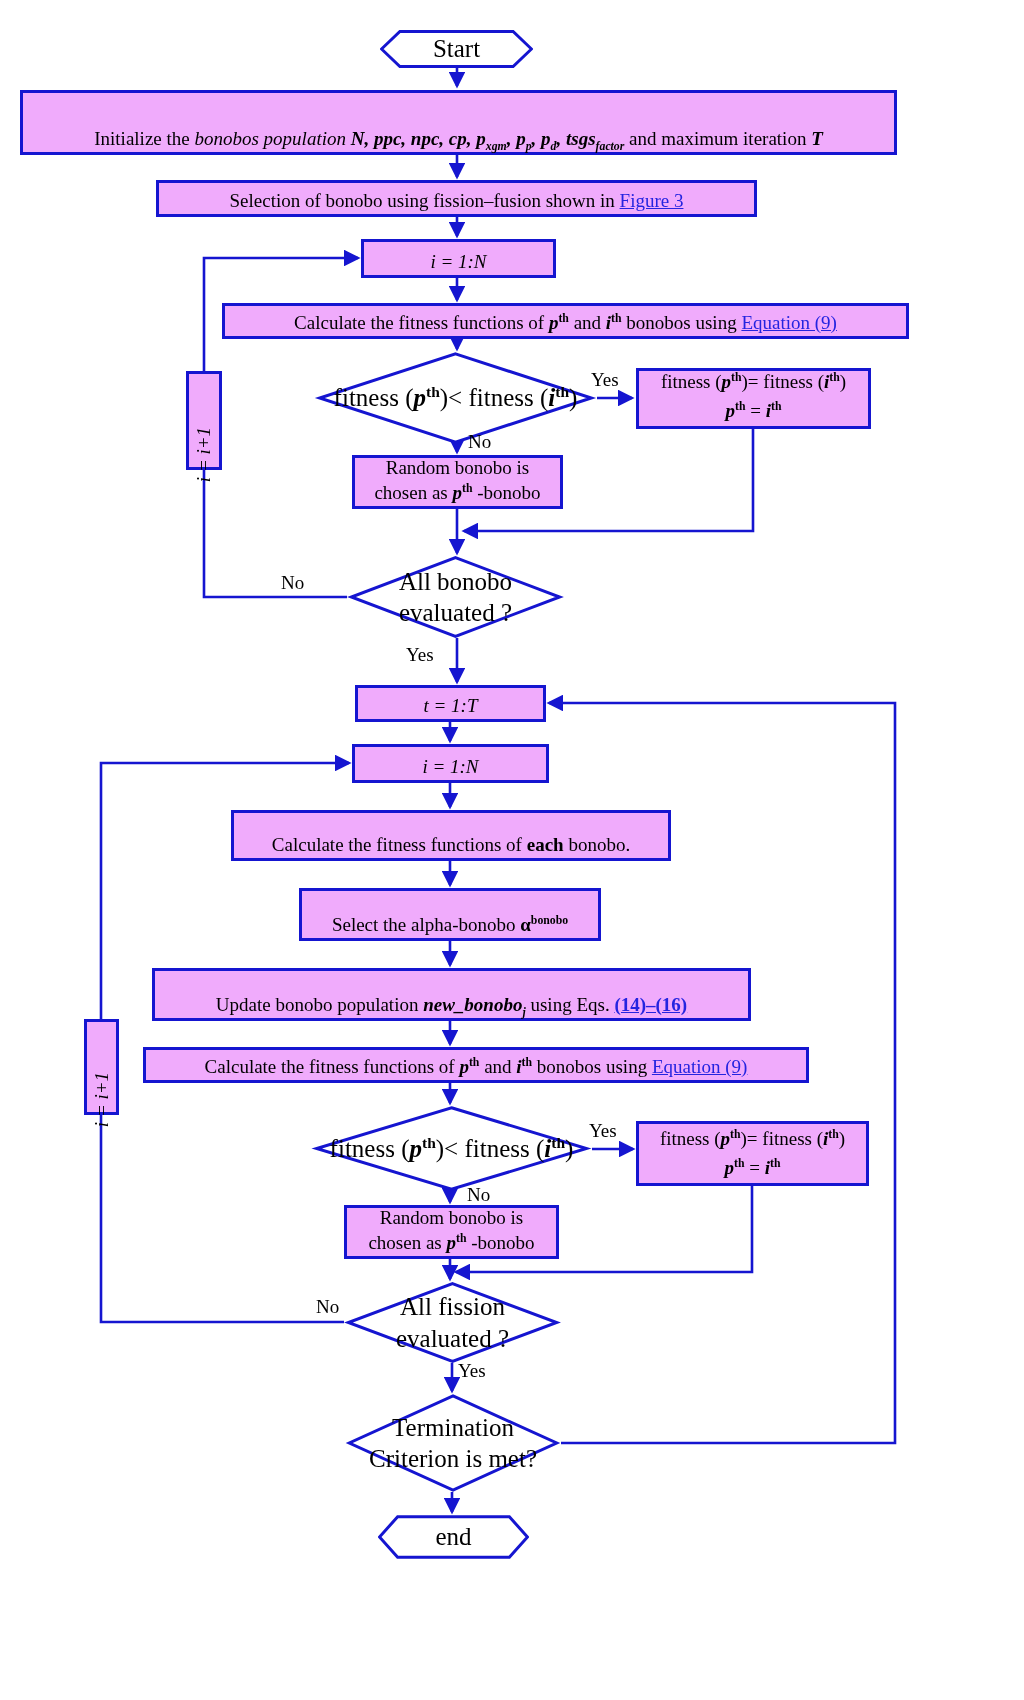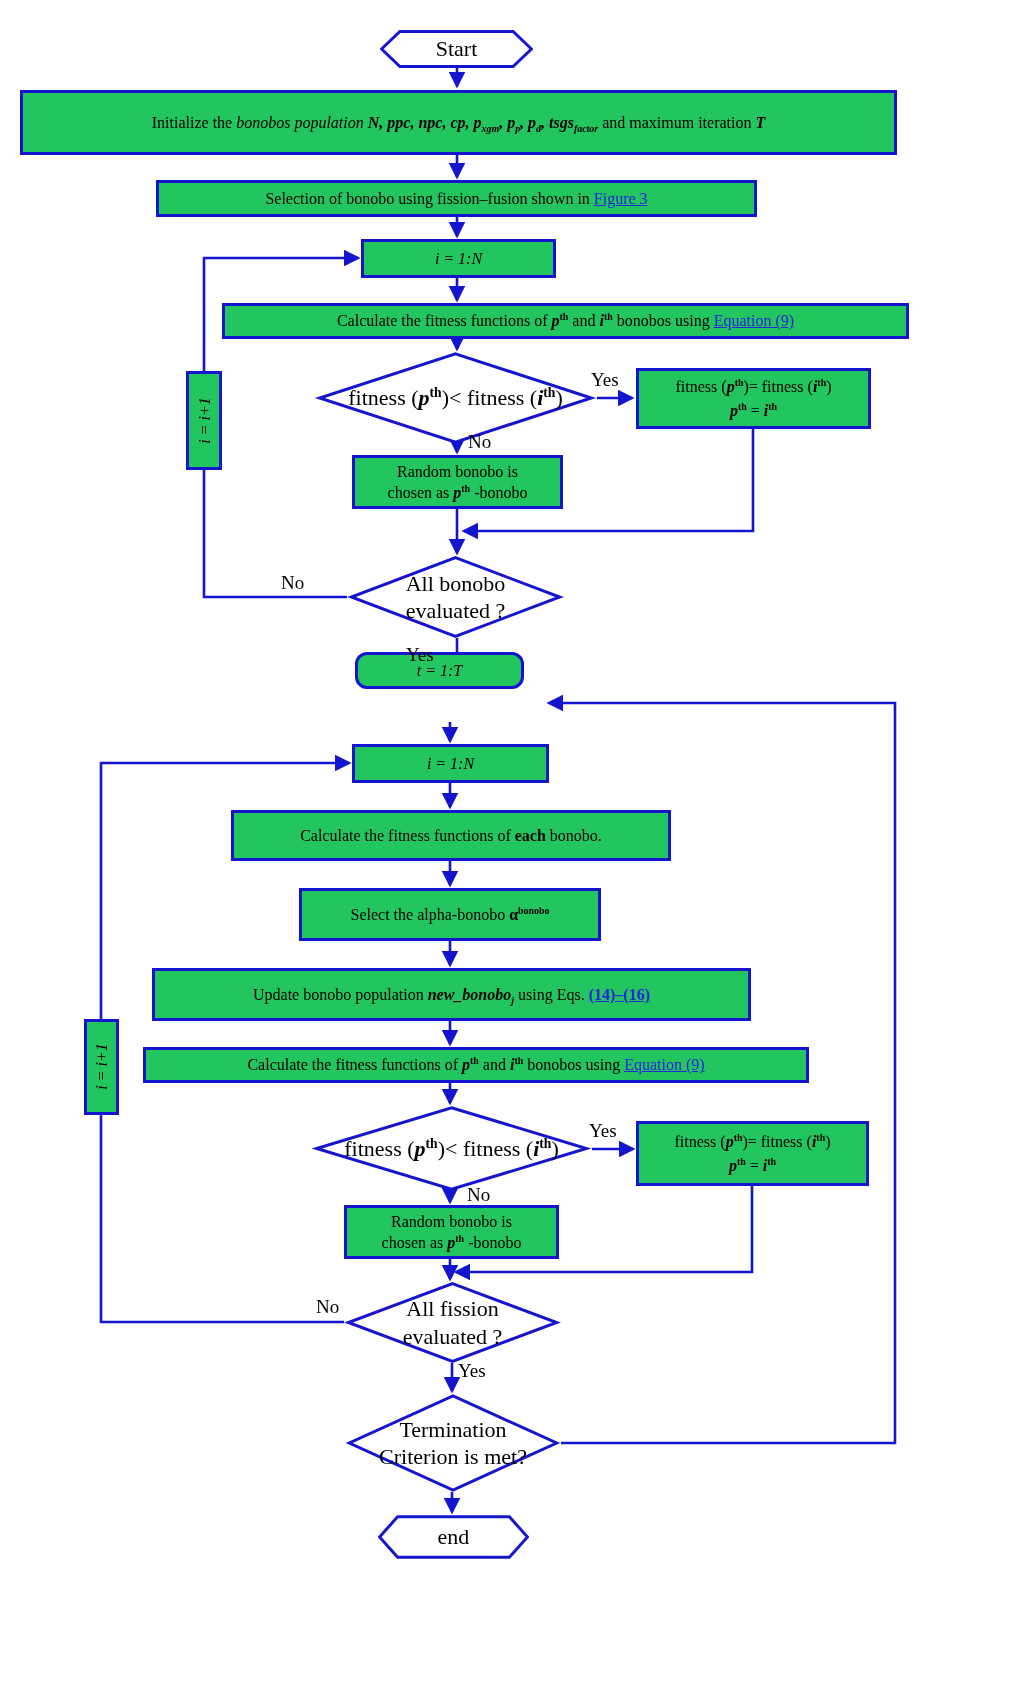--- a/index.html
+++ b/index.html
@@ -1,25 +1,25 @@
 <!DOCTYPE html>
 <html style="--accent: #1515d0; --link: #2424e0;"><head>
 <meta charset="utf-8">
 <style>
   :root { --accent:#1515d0; --link:#2424e0; }
   * { box-sizing:border-box; margin:0; padding:0; }
   body { background:#ffffff; font-family:"Liberation Serif","DejaVu Serif",serif; color:#000; }
   .canvas { position:relative; width:1024px; height:1700px; background:#fff; overflow:hidden; }
   #edges { position:absolute; left:0; top:0; width:1024px; height:1700px; }
   .edge { fill:none; stroke:var(--accent); stroke-width:2.6px; }
-  .box { position:absolute; border:3px solid var(--accent); background:#22c55e;
-         display:flex; align-items:center; justify-content:center; text-align:center;
-         font-size:16px; line-height:1.32; padding:1px 5px; }
+  .box { position:absolute; border:3px solid var(--accent); background:#f0abfc;
+         display:flex; align-items:flex-end; justify-content:center; text-align:center;
+         font-size:19px; line-height:1.32; padding:1px 5px; }
   .shape { position:absolute; display:flex; align-items:center; justify-content:center;
-           text-align:center; font-size:22px; line-height:1.25; }
+           text-align:center; font-size:25px; line-height:1.25; }
   .shape svg { position:absolute; left:0; top:0; width:100%; height:100%; }
   .shape polygon { fill:#ffffff; stroke:var(--accent); stroke-width:3; }
   .shape .txt { position:relative; z-index:1; }
   .vbox { padding:0; }
   .vtext { transform:rotate(-90deg); white-space:nowrap; }
   .elabel { position:absolute; font-size:19px; line-height:1; }
   .sup { vertical-align:super; font-size:0.62em; line-height:0; }
   .sub { vertical-align:sub; font-size:0.62em; line-height:0; }
   .lnk { color:var(--link);text-decoration:underline; }
   .twoline { line-height:1.5; }
@@ -104,21 +104,21 @@
     <svg viewBox="0 0 100 100" preserveAspectRatio="none">
       <polygon points="50,2 98,50 50,98 2,50" vector-effect="non-scaling-stroke"></polygon>
     </svg>
     <span class="txt"><span>All bonobo</span><br><span>evaluated ?</span></span>
   </div>
 
   <div class="box vbox" style="left:186px;top:371px;width:36px;height:99px;">
     <span class="vtext"><span style="font-style: italic;">i = i+1</span></span>
   </div>
 
-  <div class="box" style="left:355px;top:652px;width:169px;height:37px;border-radius:12px;">
+  <div class="box" style="left:355px;top:685px;width:191px;height:37px;">
     <span><span style="font-style: italic;">t = 1:T</span></span>
   </div>
 
   <div class="box" style="left:352px;top:744px;width:197px;height:39px;">
     <span><span style="font-style: italic;">i = 1:N</span></span>
   </div>
 
   <div class="box" style="left:231px;top:810px;width:440px;height:51px;">
     <span><span>Calculate the fitness functions of </span><span style="font-weight: bold; ">each</span><span> bonobo.</span></span>
   </div>

